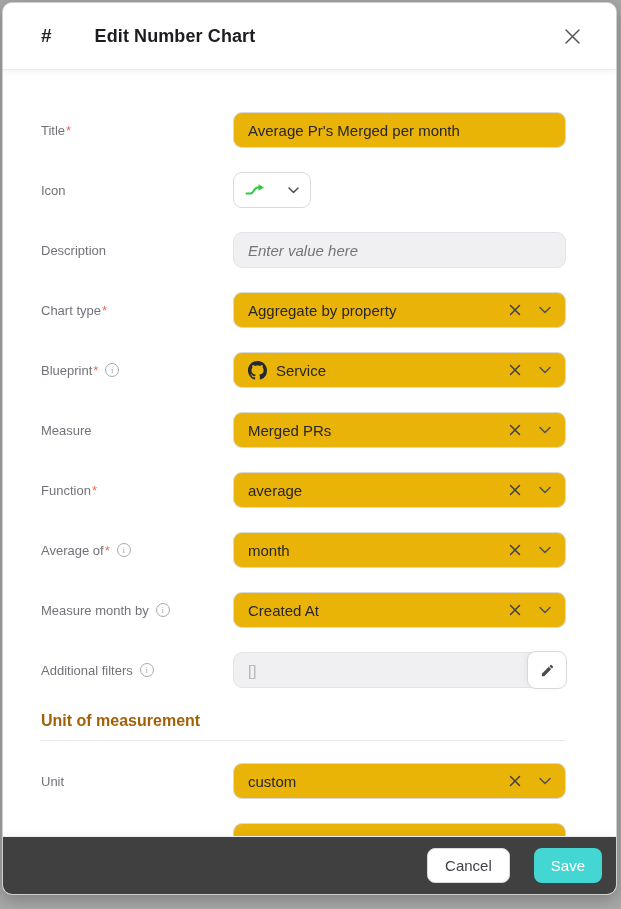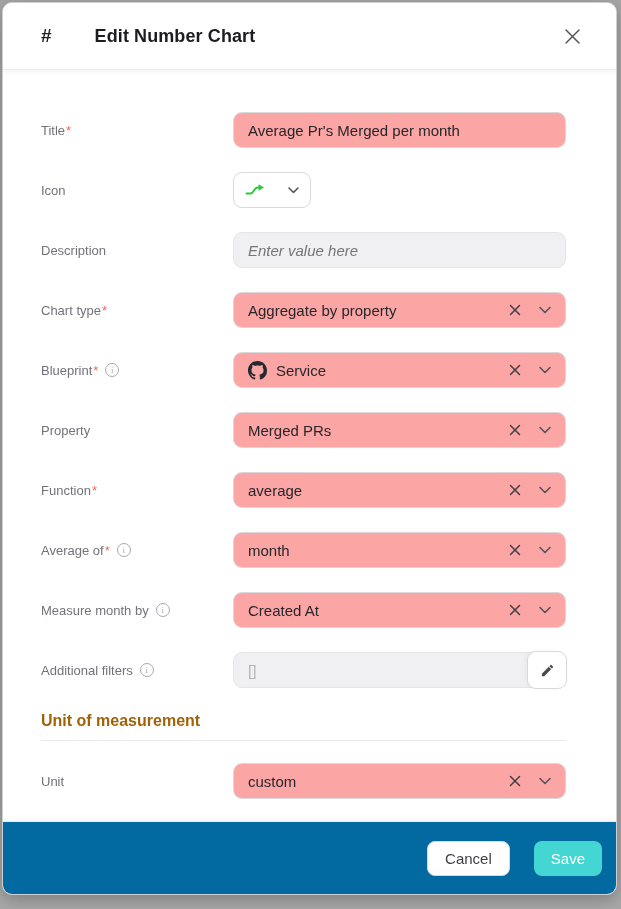--- a/index.html
+++ b/index.html
@@ -60,21 +60,21 @@
     font-size: 9px; line-height: 12px; text-align: center;
     font-family: "Liberation Serif", serif;
     display: inline-block;
   }
   .row-control { flex: 1; position: relative; }
   .text-input, .select-box, .disabled-box {
     width: 100%; height: 36px;
     border: 1px solid #d9d9dc;
     border-radius: 9px;
     font-size: 15px; color: #26262b;
-    background: #fca5a5;
+    background: #eab308;
   }
   .text-input { padding: 0 14px; outline: none; font-family: "Liberation Sans", sans-serif; }
   .select-box {
     display: flex; align-items: center;
     padding: 0 92px 0 14px;
     cursor: pointer;
   }
   .select-box .value { font-size: 15px; color: #26262b; white-space: nowrap; }
   .clear-x {
     position: absolute; right: 44px; top: 50%; transform: translateY(-50%);
@@ -115,22 +115,22 @@
     margin: 4px 0 10px 0;
   }
   .section-divider {
     border: none; border-top: 1px solid #e9e9ec;
     margin: 0 0 22px 0;
   }
   .row.last { margin-bottom: 0; }
   
   .modal-footer {
     position: absolute; bottom: 0; left: 0; right: 0;
-    height: 73px;
-    background: #0369a1;
+    height: 58px;
+    background: #404040;
     border-top: 1px solid #ececee;
     box-shadow: 0 -2px 8px rgba(0,0,0,.04);
     display: flex; align-items: center; justify-content: flex-end;
     gap: 24px;
     padding: 0 14px 0 0;
     z-index: 5;
   }
   .btn {
     height: 35px; border-radius: 8px;
     font-size: 15px; font-family: "Liberation Sans", sans-serif;
@@ -245,21 +245,21 @@
         <span class="chev">
             <svg width="12" height="8" viewBox="0 0 12 8">
               <path d="M1 1.5 L6 6.5 L11 1.5" stroke="#55555c" stroke-width="1.6" fill="none" stroke-linecap="round" stroke-linejoin="round"></path>
             </svg>
           </span>
       </div>
     </div>
 
     <div class="row">
       <div class="row-label">
-        <span>Property</span>
+        <span>Measure</span>
       </div>
       <div class="row-control">
         <div class="select-box">
           <span class="value">Merged PRs</span>
         </div>
         <span class="clear-x">
             <svg width="14" height="14" viewBox="0 0 14 14">
               <path d="M2.5 2.5 L11.5 11.5 M11.5 2.5 L2.5 11.5" stroke="#3f3f46" stroke-width="1.5" stroke-linecap="round"></path>
             </svg>
           </span>

